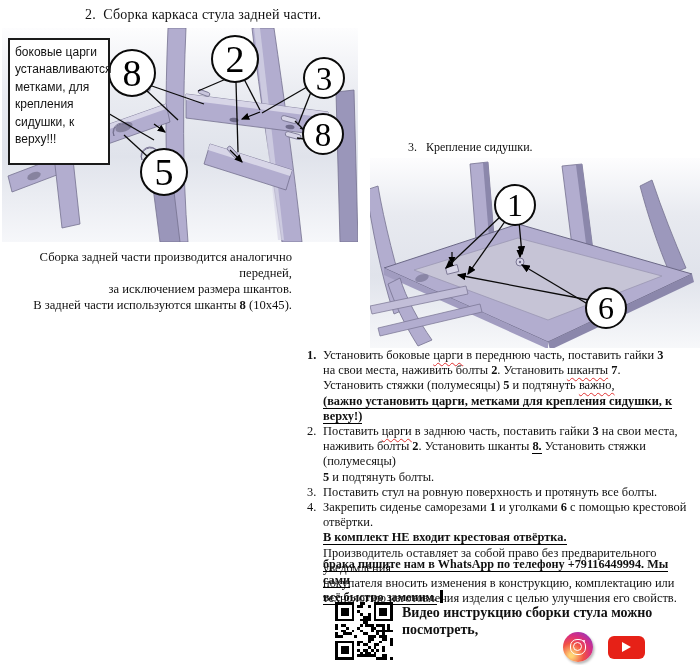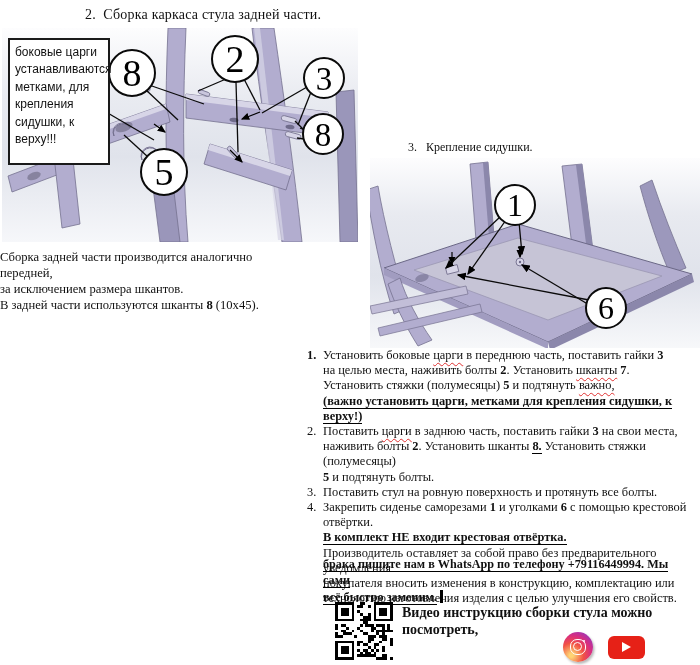--- a/index.html
+++ b/index.html
@@ -14,21 +14,21 @@
   #note-box{left:8px;top:38px;width:88px;border:2px solid #1a1a1a;background:#fff;
             font-family:Liberation Sans, sans-serif;font-size:12px;line-height:1.45;
             padding:4px 5px 15px 5px;z-index:5;}
 
   
   #diagram-back{left:2px;top:28px;width:356px;height:214px;}
   #diagram-seat{left:370px;top:158px;width:330px;height:190px;}
   #diagram-back svg,#diagram-seat svg{display:block;}
 
   
-  #back-caption{left:0px;top:249px;width:292px;text-align:left;font-size:12.6px;line-height:16px;}
+  #back-caption{left:0px;top:249px;width:292px;text-align:right;font-size:12.6px;line-height:16px;}
 
   
   #instructions{left:307px;top:348px;width:392px;font-size:12.4px;line-height:15.2px;}
   .li-row{display:flex;}
   .li-num{width:16px;flex:0 0 16px;}
   .li-body{flex:1;}
 
   #whatsapp{left:323px;top:556px;width:372px;font-size:12.2px;line-height:16.4px;}
 
   #video-caption{left:402px;top:604px;width:290px;font-size:14px;line-height:17px;}
@@ -232,21 +232,21 @@
     </svg>
   </div>
 
   <div class="abs" id="instructions">
     <div class="li-row">
       <div class="li-num">
           <div class="line"><span class="seg-b">1.</span></div>
         </div>
       <div class="li-body">
           <div class="line"><span>Установить боковые </span><span class="seg-w">царги</span><span> в переднюю часть, поставить гайки </span><span class="seg-b">3</span></div>
-          <div class="line"><span>на целью места, наживить болты </span><span class="seg-b">2</span><span>. Установить </span><span class="seg-w">шканты</span><span> </span><span class="seg-b">7</span><span>.</span></div>
+          <div class="line"><span>на свои места, наживить болты </span><span class="seg-b">2</span><span>. Установить </span><span class="seg-w">шканты</span><span> </span><span class="seg-b">7</span><span>.</span></div>
           <div class="line"><span>Установить стяжки (полумесяцы) </span><span class="seg-b">5</span><span> и подтянуть </span><span class="seg-w">важно,</span></div>
           <div class="line"><span class="seg-b seg-u">(важно установить царги, метками для крепления сидушки, к верху!)</span></div>
         </div>
     </div>
     <div class="li-row">
       <div class="li-num">
           <div class="line"><span>2.</span></div>
         </div>
       <div class="li-body">
           <div class="line"><span>Поставить </span><span class="seg-w">царги</span><span> в заднюю часть, поставить гайки </span><span class="seg-b">3</span><span> на свои места,</span></div>

